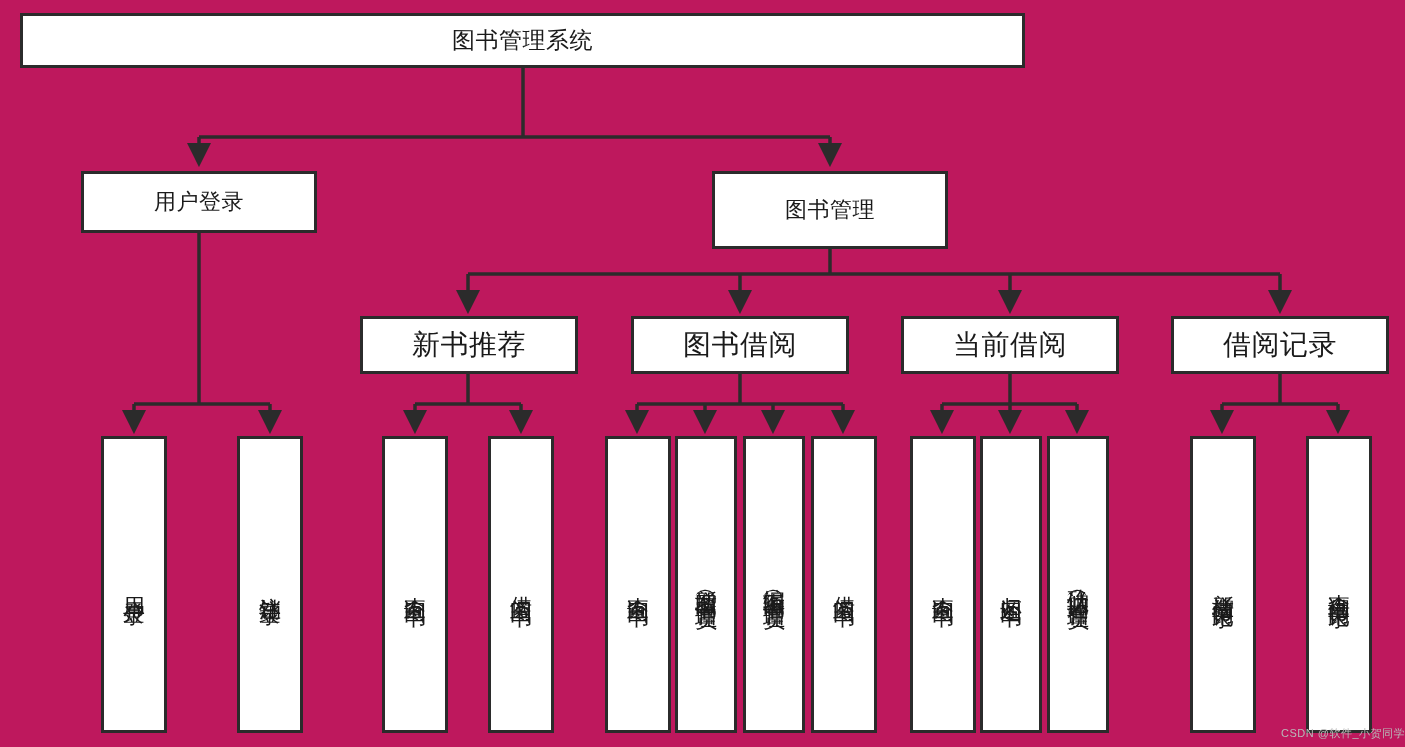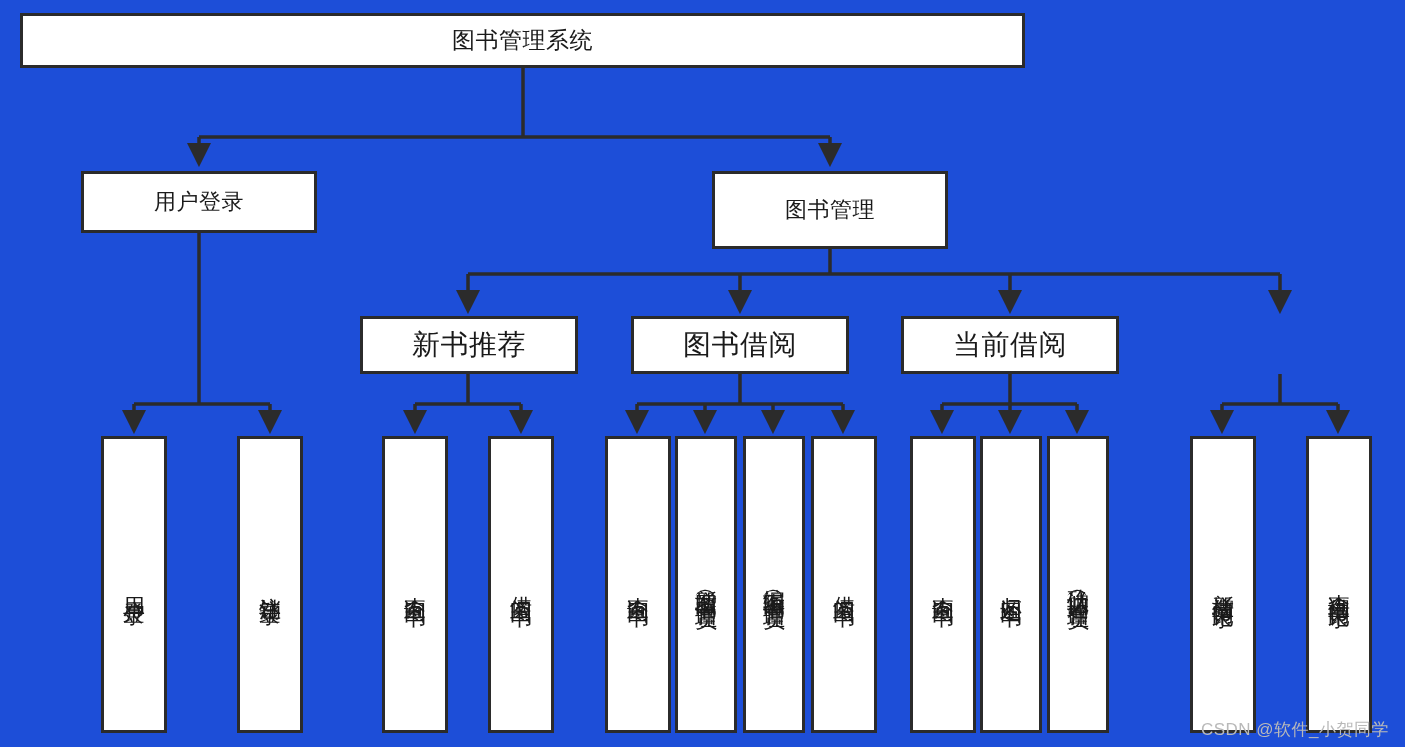--- a/index.html
+++ b/index.html
@@ -7,21 +7,21 @@
     padding: 0;
     background: #ffffff;
   }
   body {
     font-family: "Liberation Sans", "DejaVu Sans", sans-serif;
   }
   #canvas {
     position: relative;
     width: 1405px;
     height: 747px;
-    background: #1d4ed8;
+    background: #be185d;
     overflow: hidden;
   }
   svg.links {
     position: absolute;
     left: 0;
     top: 0;
     width: 1405px;
     height: 747px;
     pointer-events: none;
   }
@@ -49,23 +49,23 @@
     font-size: 22px;
     letter-spacing: 3px;
     line-height: 1;
   }
   .node.root .label { font-size: 23px; }
   .node.level2 .label { font-size: 22px; }
   .node.level3 .label { font-size: 28px; }
 
   #watermark {
     position: absolute;
-    right: 16px;
+    right: 0;
     bottom: 6px;
-    font-size: 17px;
+    font-size: 11px;
     color: #b9b9b9;
     letter-spacing: 0.5px;
     z-index: 3;
     white-space: nowrap;
   }
 </style>
 </head>
 <body>
 
 <div id="canvas">
@@ -135,20 +135,23 @@
 
   <div class="node level3" style="left:360px; top:316px; width:218px; height:58px;">
     <span class="label">新书推荐</span>
   </div>
   <div class="node level3" style="left:901px; top:316px; width:218px; height:58px;">
     <span class="label">当前借阅</span>
   </div>
   <div class="node level3" style="left:631px; top:316px; width:218px; height:58px;">
     <span class="label">图书借阅</span>
   </div>
+  <div class="node level3" style="left:1171px; top:316px; width:218px; height:58px;">
+    <span class="label">借阅记录</span>
+  </div>
 
   <div class="node vertical" style="left:101px; top:436px; width:66px; height:297px;">
     <span class="label">用户登录</span>
   </div>
   <div class="node vertical" style="left:237px; top:436px; width:66px; height:297px;">
     <span class="label">注销登录</span>
   </div>
 
   <div class="node vertical" style="left:382px; top:436px; width:66px; height:297px;">
     <span class="label">查询图书</span>

